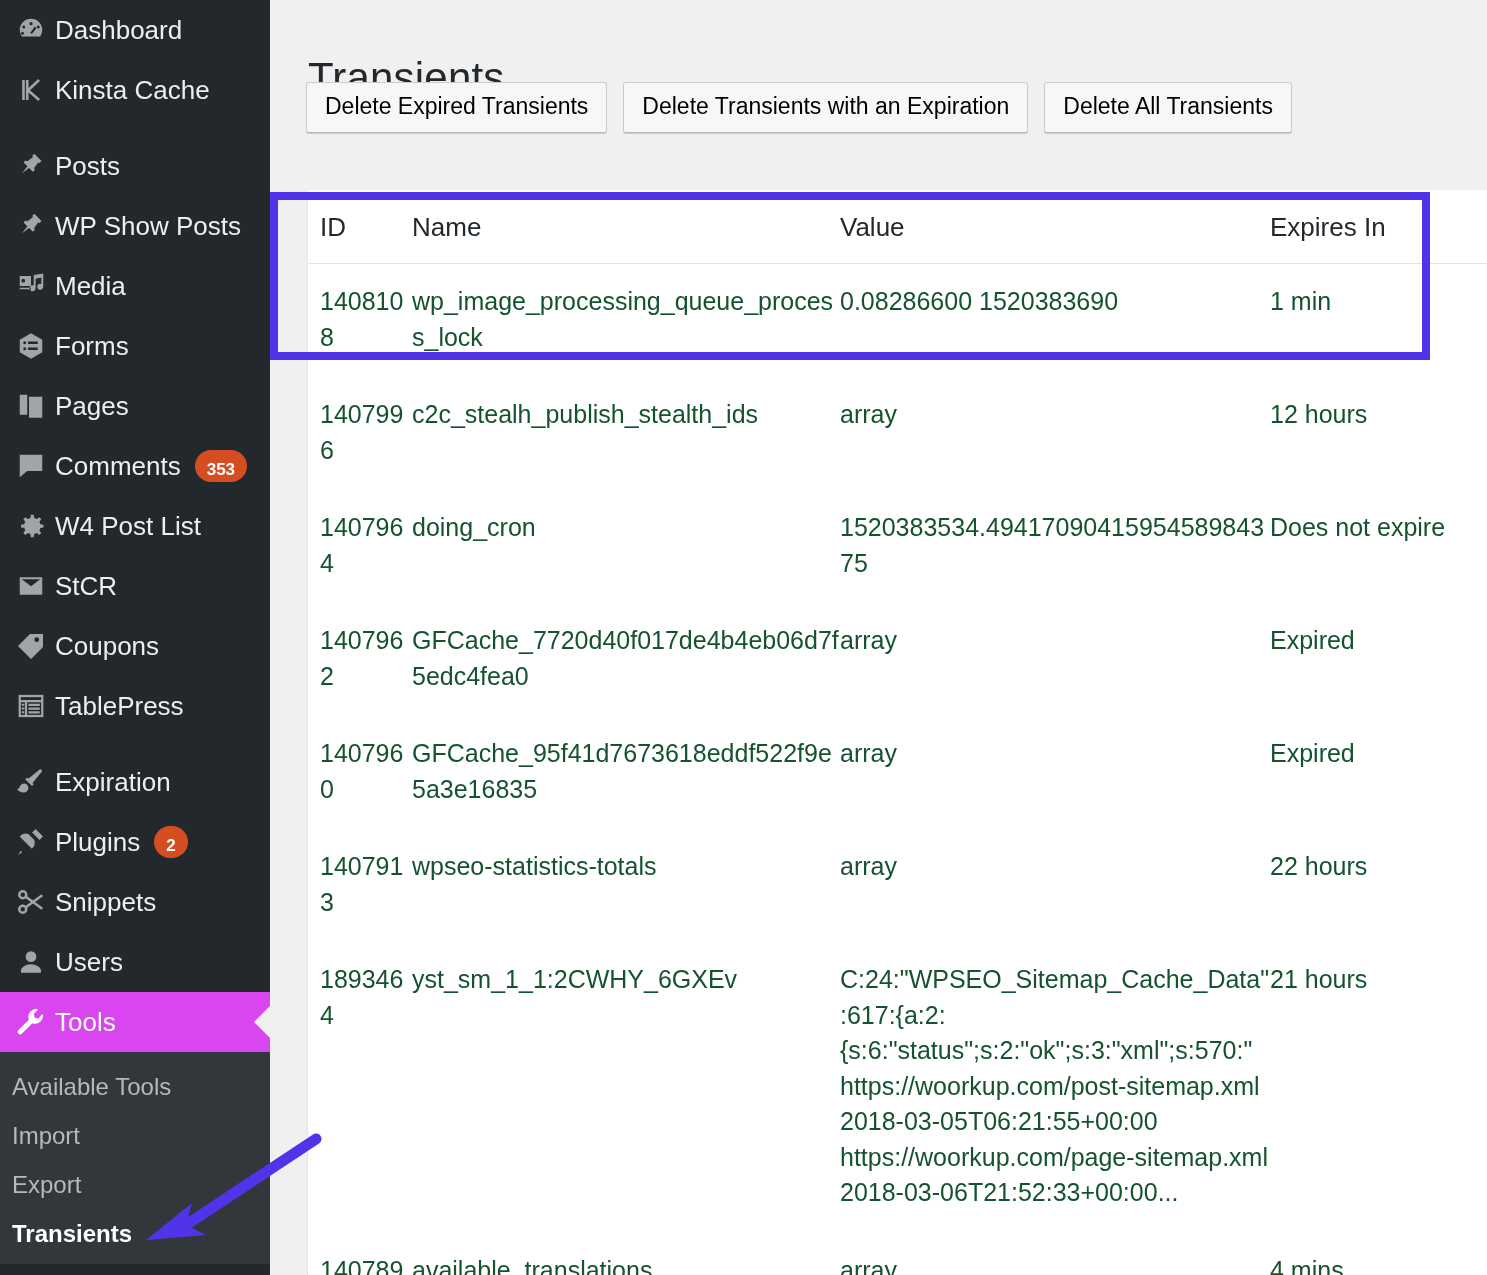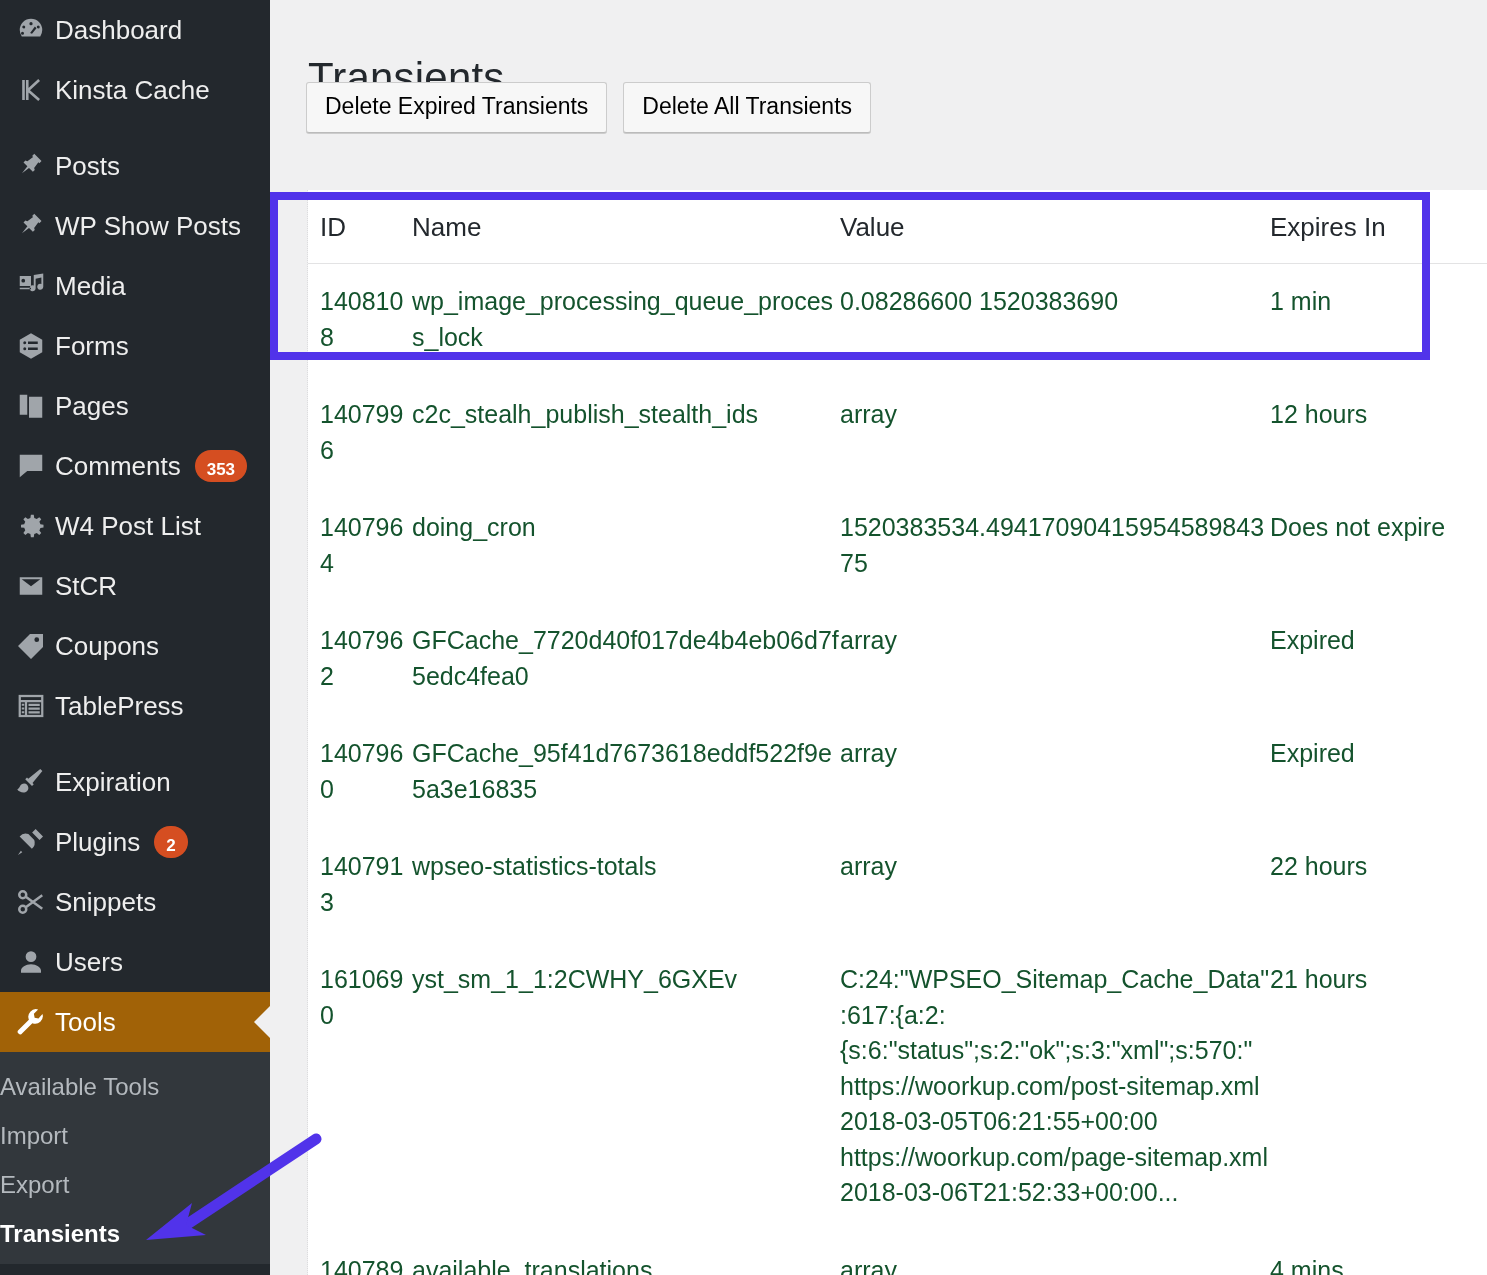--- a/index.html
+++ b/index.html
@@ -34,21 +34,21 @@
     display: flex; align-items: center; justify-content: center;
     color: #a0a5aa;
   }
   .menu-item .mi-label {
     margin-left: 1px;
     color: #eeeeee;
     font-weight: 400;
     white-space: nowrap;
   }
   .menu-item.active {
-    background: #a16207;
+    background: #d946ef;
   }
   .menu-item.active .mi-label { color: #ffffff; }
   .menu-item.active .mi-icon { color: #ffffff; }
   .menu-item.active::after {
     content: "";
     position: absolute; right: 0; top: 50%;
     transform: translateY(-50%);
     border-style: solid;
     border-width: 16px 16px 16px 0;
     border-color: transparent #f0f0f1 transparent transparent;
@@ -66,20 +66,21 @@
   }
   .menu-gap { height: 16px; }
 
   #submenu {
     background: #32373c;
     padding: 10px 0 6px 0;
   }
   .submenu-item {
     height: 49px;
     display: flex; align-items: center;
+    padding-left: 12px;
     color: #b4b9be;
     font-size: 24px;
     cursor: pointer;
     white-space: nowrap;
   }
   .submenu-item.current {
     color: #ffffff;
     font-weight: 700;
   }
 
@@ -332,20 +333,21 @@
         <div class="submenu-item current">Transients</div>
       </div>
   </nav>
 
   <div id="main">
 
     <h1 id="page-title">Transients</h1>
 
     <div id="btn-row">
         <button class="wp-btn">Delete Expired Transients</button>
+        <button class="wp-btn">Delete Transients with an Expiration</button>
         <button class="wp-btn">Delete All Transients</button>
       </div>
 
     <div id="table-gutter"></div>
 
     <div id="table-wrap">
       <table class="transients">
         <thead>
           <tr>
             <th class="col-id">ID</th>
@@ -385,21 +387,21 @@
               <td class="col-value">array</td>
               <td class="col-exp">Expired</td>
             </tr>
             <tr>
               <td class="col-id">1407913</td>
               <td class="col-name">wpseo-statistics-totals</td>
               <td class="col-value">array</td>
               <td class="col-exp">22 hours</td>
             </tr>
             <tr>
-              <td class="col-id">1610690</td>
+              <td class="col-id">1893464</td>
               <td class="col-name">yst_sm_1_1:2CWHY_6GXEv</td>
               <td class="col-value">C:24:"WPSEO_Sitemap_Cache_Data":617:{a:2:{s:6:"status";s:2:"ok";s:3:"xml";s:570:" https://woorkup.com/post-sitemap.xml 2018-03-05T06:21:55+00:00 https://woorkup.com/page-sitemap.xml 2018-03-06T21:52:33+00:00...</td>
               <td class="col-exp">21 hours</td>
             </tr>
             <tr>
               <td class="col-id">1407892</td>
               <td class="col-name">available_translations</td>
               <td class="col-value">array</td>
               <td class="col-exp">4 mins</td>
             </tr>

